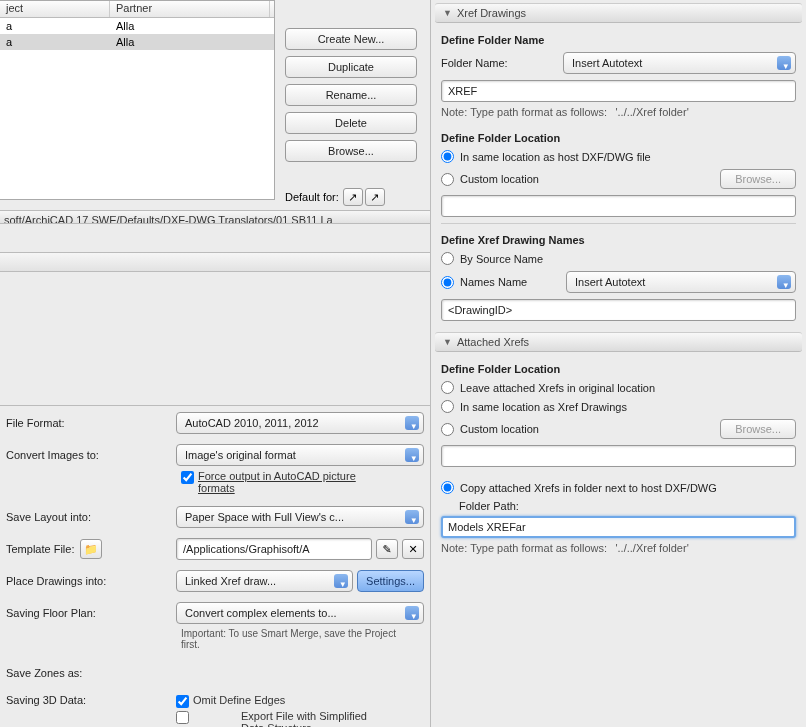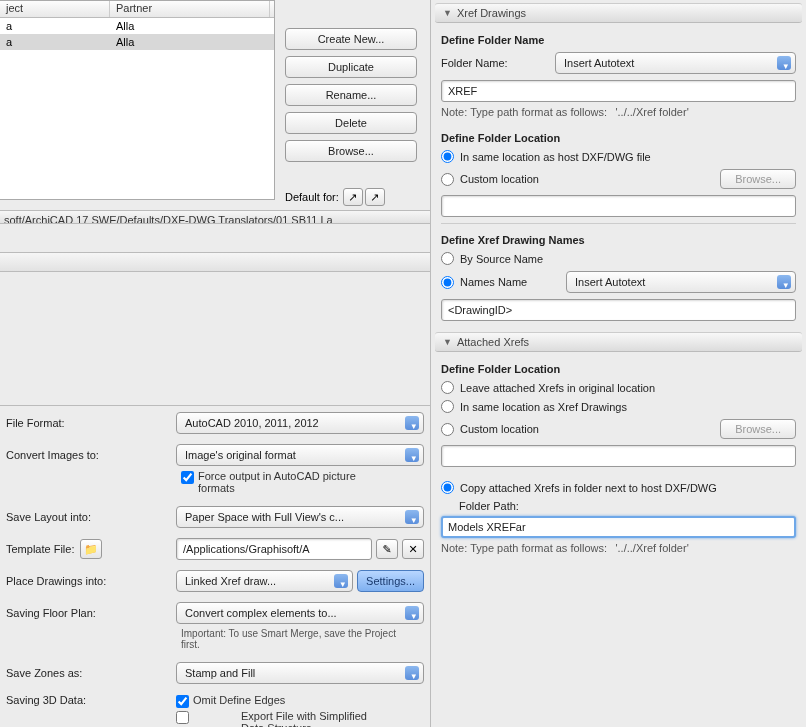--- a/index.html
+++ b/index.html
@@ -41,21 +41,21 @@
 input[type=checkbox] { margin-top:1px; }
 .note-text { font-size:10px; color:#555; }
 .icon-btn { width:22px; height:20px; background:linear-gradient(#fff,#e5e5e5); border:1px solid #999; border-radius:3px; display:inline-flex; align-items:center; justify-content:center; font-size:10px;}
 .settings-btn { height:22px; background: linear-gradient(#b8d6ff,#7fb0f0); border:1px solid #4a7cc0; border-radius:4px; padding:0 8px; color:#1a3a6e; line-height:20px;}
 
 
 .section-header { background: linear-gradient(#f8f8f8,#dcdcdc); border-top:1px solid #ccc; border-bottom:1px solid #bbb; border-radius: 3px; height:20px; display:flex; align-items:center; padding:0 8px; color:#444; font-weight:normal; gap:5px; margin: 3px 4px; }
 .section-header .tri { font-size:9px; color:#666; }
 .section-body { padding: 8px 10px; }
 .rp-label { font-weight:bold; color:#222; margin-bottom:6px; }
-.rp-row { display:flex; align-items:center; gap:4px; margin-bottom:6px; }
+.rp-row { display:flex; align-items:center; gap:12px; margin-bottom:6px; }
 .rp-row .lbl { width: 110px; color:#222;}
 .text-input { width: 100%; height: 22px; border:1px solid #999; border-radius:3px; background:#fff; padding: 0 6px; box-shadow: inset 1px 1px 2px rgba(0,0,0,0.15); color:#222;}
 .text-input.focused { border:2px solid #6fa8e8; padding: 0 5px; height:22px; box-shadow: 0 0 3px #6fa8e8; }
 .note { font-size:10px; color:#555; margin-top:4px; }
 .radio-row { display:flex; align-items:center; gap:6px; margin-bottom:6px; color:#222;}
 input[type=radio] { margin:0; }
 .browse-btn { height:20px; background:linear-gradient(#fefefe,#e8e8e8); border:1px solid #999; border-radius:4px; padding:0 14px; color:#999; line-height:18px;}
 hr.sep { border:none; border-top:1px solid #ccc; margin: 6px 0 10px 0; }
 
 .col1 { width: 110px; }
@@ -115,21 +115,21 @@
     </div>
     <div class="form-row compact">
       <div class="form-label">Convert Images to:</div>
       <div class="form-control">
           <div class="dropdown">Image's original format</div>
         </div>
     </div>
     <div class="form-row" style="margin-left:175px; margin-bottom:12px;">
       <div class="checkbox-row">
         <input type="checkbox" checked="" style="">
-        <span style="max-width:180px;">Force output in AutoCAD picture formats</span>
+        <span style="max-width:180px;text-decoration:underline;">Force output in AutoCAD picture formats</span>
       </div>
     </div>
     <div class="form-row">
       <div class="form-label">Save Layout into:</div>
       <div class="form-control">
           <div class="dropdown">Paper Space with Full View's c...</div>
         </div>
     </div>
     <div class="form-row">
       <div class="form-label" style="display:flex; align-items:center; gap:6px;">
@@ -159,23 +159,20 @@
       <div class="form-label">Saving Floor Plan:</div>
       <div class="form-control">
           <div class="dropdown">Convert complex elements to...</div>
         </div>
     </div>
     <div class="form-row" style="margin-left:175px; margin-bottom:12px;">
       <span class="note-text" style="max-width:230px;">Important: To use Smart Merge, save the Project first.</span>
     </div>
     <div class="form-row">
       <div class="form-label">Save Zones as:</div>
-      <div class="form-control">
-          <div class="dropdown">Stamp and Fill</div>
-        </div>
     </div>
     <div class="form-row compact" style="align-items:flex-start;">
       <div class="form-label">Saving 3D Data:</div>
       <div class="form-control" style="flex-direction:column; align-items:flex-start; gap:2px;">
         <div class="checkbox-row">
             <input type="checkbox" checked="" style="">
             <span>Omit Define Edges</span>
           </div>
         <div class="checkbox-row">
             <input type="checkbox" style="">

